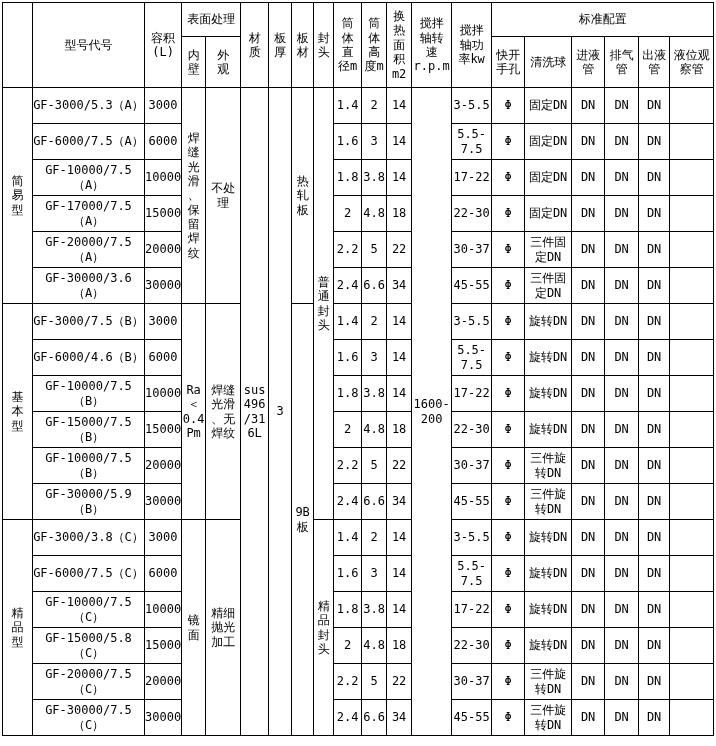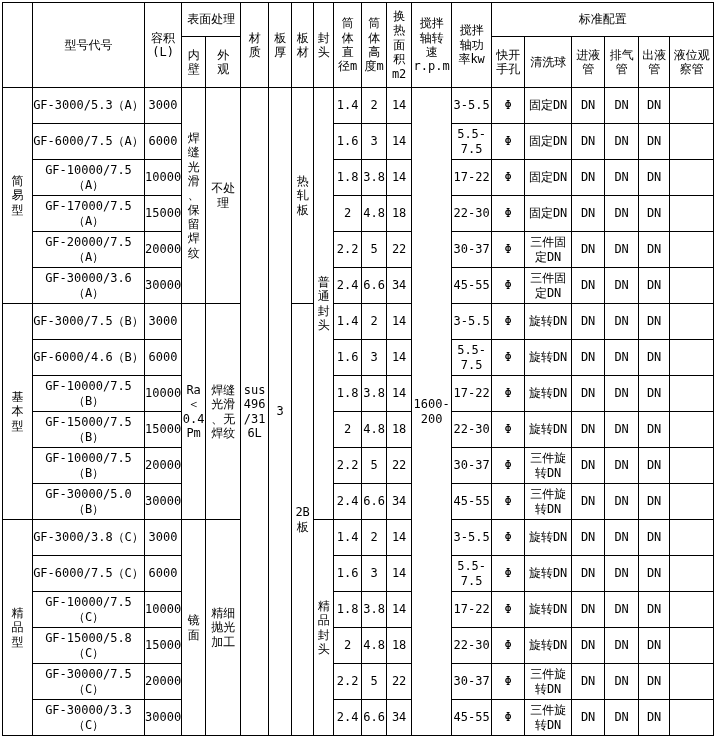--- a/index.html
+++ b/index.html
@@ -231,21 +231,21 @@
         <td>GF-3000/7.5（B）</td>
         <td>3000</td>
         <td rowspan="6">Ra
 ＜
 0.4
 Pm</td>
         <td rowspan="6">焊缝
 光滑
 、无
 焊纹</td>
-        <td rowspan="12">2B
+        <td rowspan="12">9B
 板</td>
         <td>1.4</td>
         <td>2</td>
         <td>14</td>
         <td>3-5.5</td>
         <td>Φ</td>
         <td>旋转DN</td>
         <td>DN</td>
         <td>DN</td>
         <td>DN</td>
@@ -303,21 +303,21 @@
         <td>30-37</td>
         <td>Φ</td>
         <td>三件旋
 转DN</td>
         <td>DN</td>
         <td>DN</td>
         <td>DN</td>
         <td></td>
       </tr>
       <tr>
-        <td>GF-30000/5.0（B）</td>
+        <td>GF-30000/5.9（B）</td>
         <td>30000</td>
         <td>2.4</td>
         <td>6.6</td>
         <td>34</td>
         <td>45-55</td>
         <td>Φ</td>
         <td>三件旋
 转DN</td>
         <td>DN</td>
         <td>DN</td>
@@ -387,36 +387,36 @@
         <td>18</td>
         <td>22-30</td>
         <td>Φ</td>
         <td>旋转DN</td>
         <td>DN</td>
         <td>DN</td>
         <td>DN</td>
         <td></td>
       </tr>
       <tr>
-        <td>GF-30000/7.5（C）</td>
+        <td>GF-20000/7.5（C）</td>
         <td>20000</td>
         <td>2.2</td>
         <td>5</td>
         <td>22</td>
         <td>30-37</td>
         <td>Φ</td>
         <td>三件旋
 转DN</td>
         <td>DN</td>
         <td>DN</td>
         <td>DN</td>
         <td></td>
       </tr>
       <tr>
-        <td>GF-30000/3.3（C）</td>
+        <td>GF-30000/7.5（C）</td>
         <td>30000</td>
         <td>2.4</td>
         <td>6.6</td>
         <td>34</td>
         <td>45-55</td>
         <td>Φ</td>
         <td>三件旋
 转DN</td>
         <td>DN</td>
         <td>DN</td>

